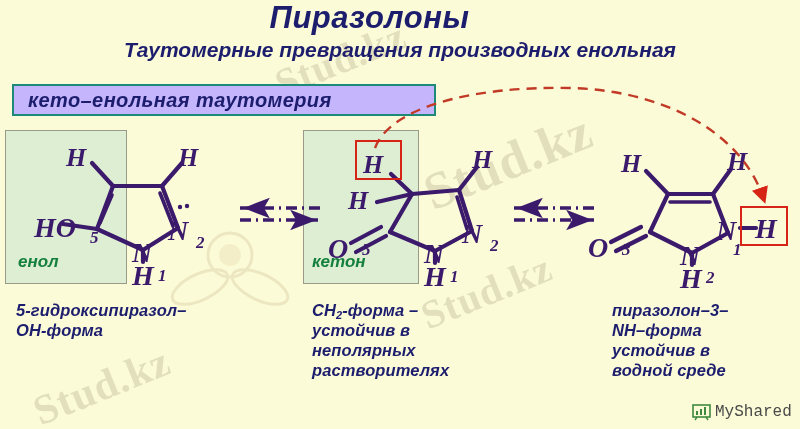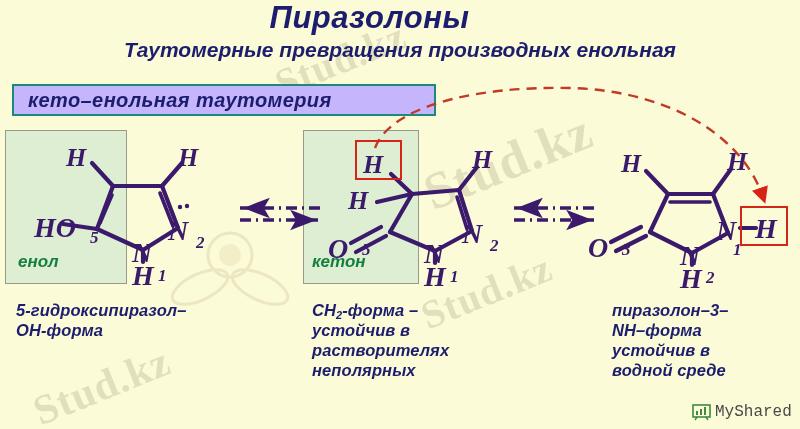--- a/index.html
+++ b/index.html
@@ -231,22 +231,22 @@
   <div class="panel-label lbl-keton">кетон</div>
 
   <div class="caption cap1">
     <span class="ln">5-гидроксипиразол–</span>
     <span class="ln">ОН-форма</span>
   </div>
 
   <div class="caption cap2">
     <span class="ln">CH<sub>2</sub>-форма –</span>
     <span class="ln">устойчив в</span>
+    <span class="ln">неполярных</span>
     <span class="ln">растворителях</span>
-    <span class="ln">неполярных</span>
   </div>
 
   <div class="caption cap3">
     <span class="ln">пиразолон–3–</span>
     <span class="ln">NH–форма</span>
     <span class="ln">устойчив в</span>
     <span class="ln">водной среде</span>
   </div>
 
   <div class="myshared">

